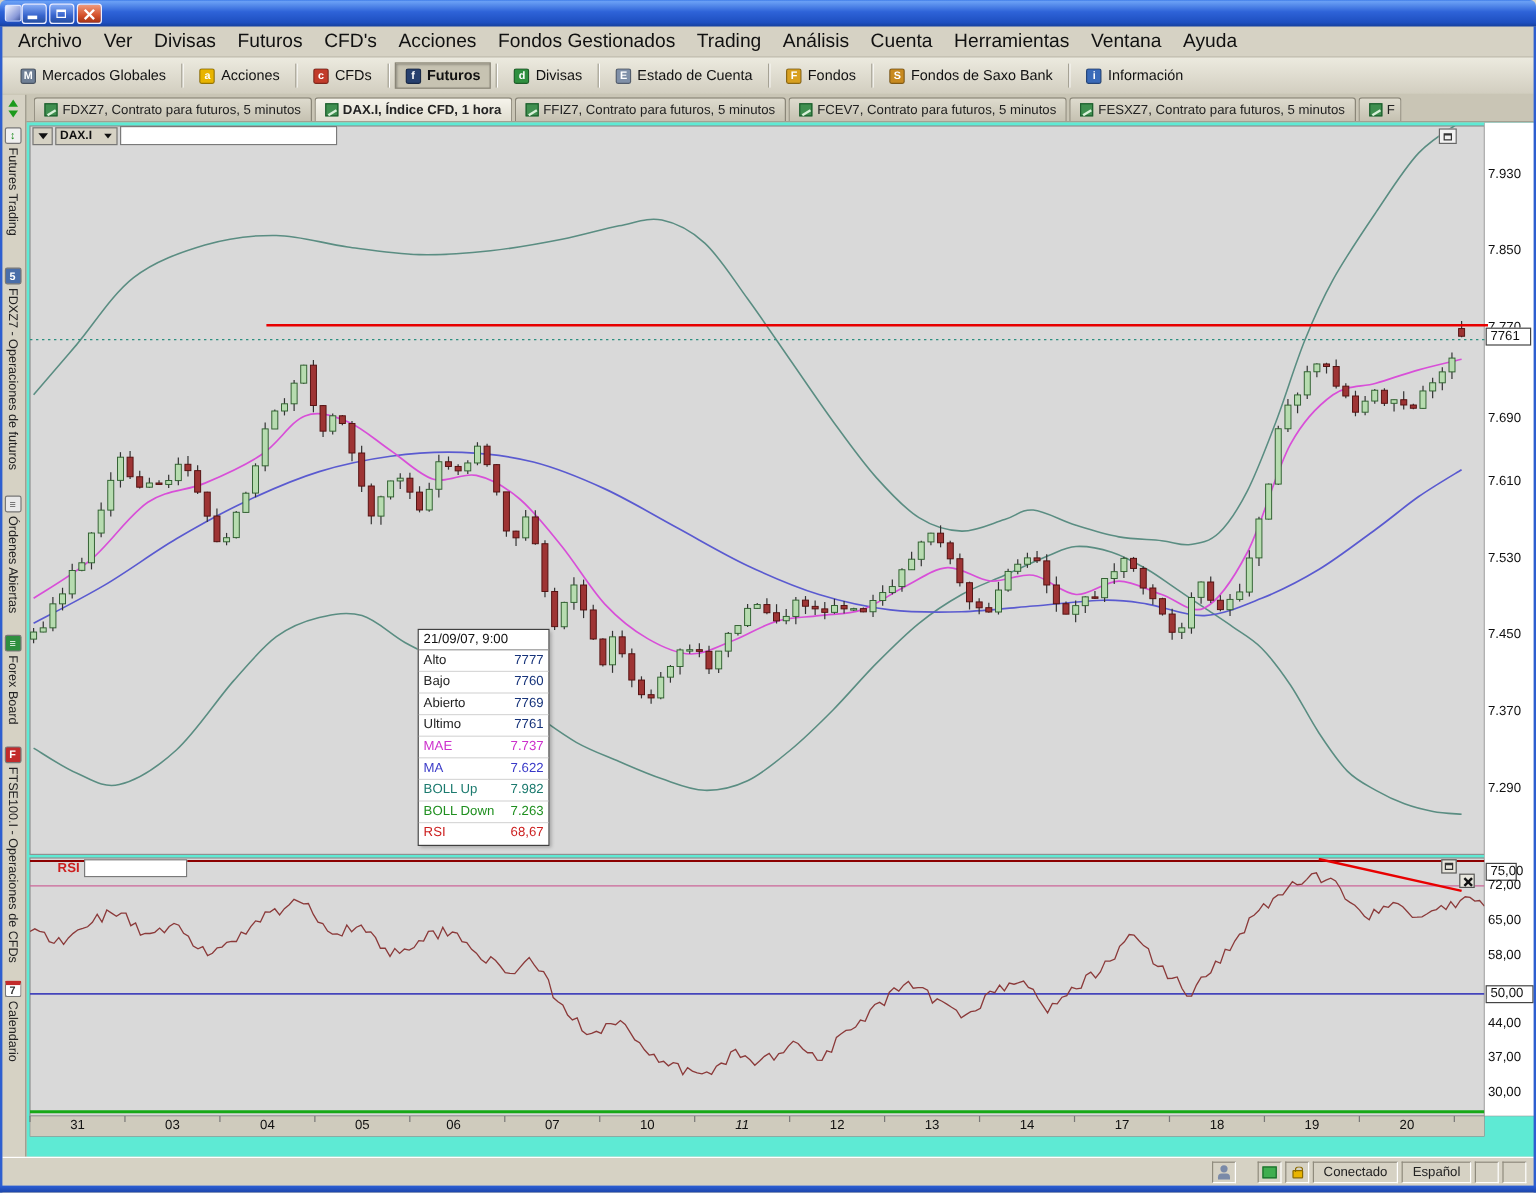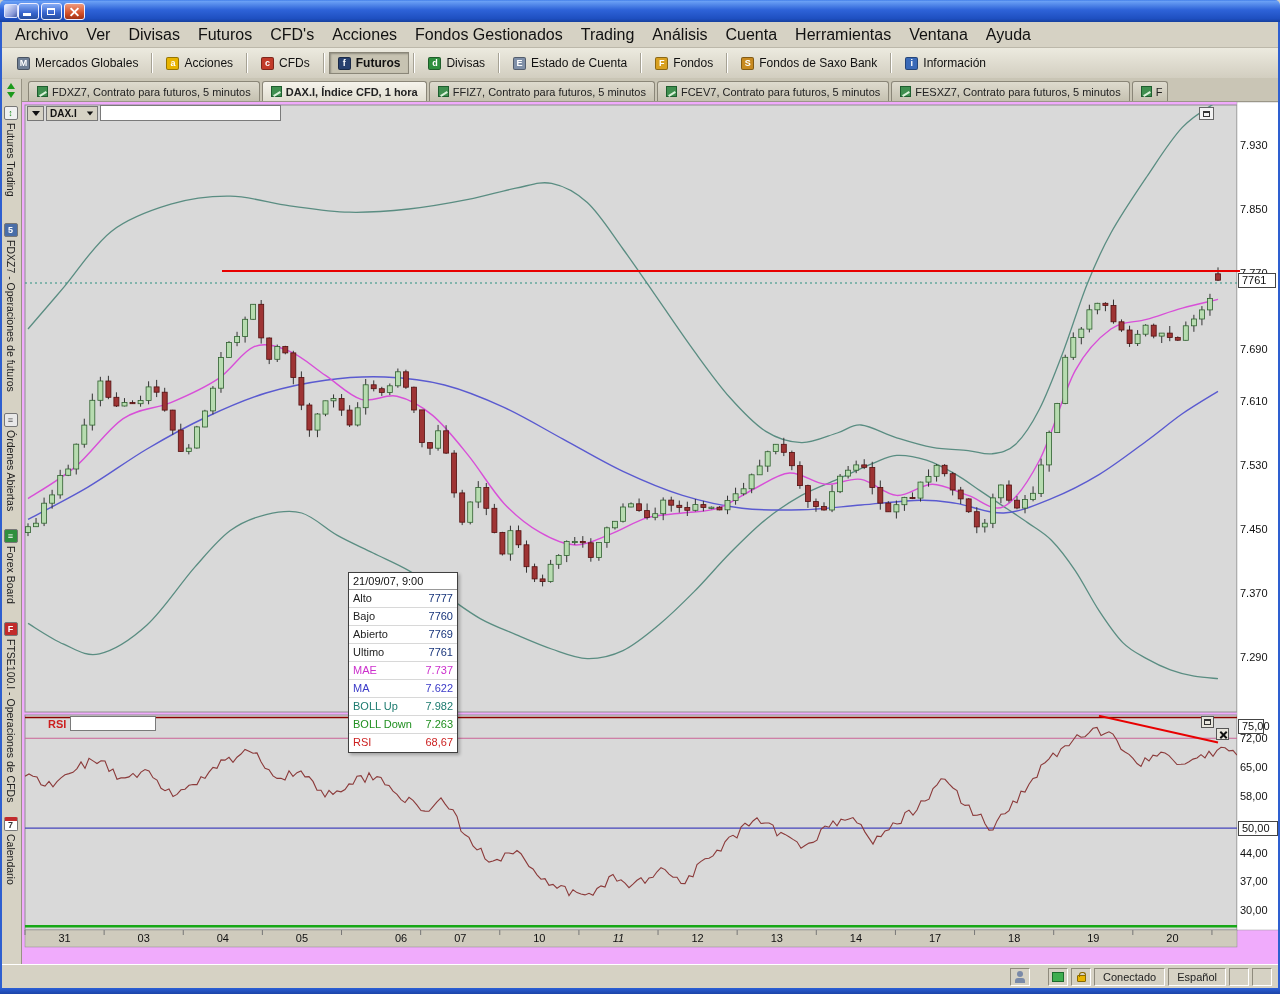--- a/index.html
+++ b/index.html
@@ -45,21 +45,21 @@
 .sidebar{position:absolute;left:0;top:79px;width:22px;height:885px;background:#d6d2c4;border-right:1px solid #979384;display:flex;flex-direction:column;align-items:center;padding-top:4px;overflow:hidden;z-index:5;}
 .sb-arrows{display:flex;flex-direction:column;align-items:center;line-height:7px;}
 .tri-up{width:0;height:0;border-left:4px solid transparent;border-right:4px solid transparent;border-bottom:6px solid #1c9a1c;margin-bottom:3px;}
 .tri-down{width:0;height:0;border-left:4px solid transparent;border-right:4px solid transparent;border-top:6px solid #1c9a1c;}
 .sb-item{display:flex;flex-direction:column;align-items:center;gap:3px;}
 .sb-icon{width:14px;height:14px;font-size:9px;font-weight:bold;display:flex;align-items:center;justify-content:center;border:1px solid #777;border-radius:2px;flex:none;}
 .sb-label{writing-mode:vertical-rl;font-size:10.5px;color:#222;white-space:nowrap;}
 [data-name="calendar-icon"]{border-top:4px solid #c22b2b;}
 
 
-.chart-region{position:absolute;left:22px;top:102px;width:1258px;height:862px;background:#f0abfc;}
+.chart-region{position:absolute;left:22px;top:102px;width:1258px;height:862px;background:#5eead4;}
 #chart-svg{position:absolute;left:0;top:0;}
 .ov{position:absolute;}
 .combo-btn{left:5px;top:4px;width:17px;height:15px;background:#d6d2c4;border:1px solid #777;display:flex;align-items:center;justify-content:center;}
 .arr-down{width:0;height:0;border-left:4px solid transparent;border-right:4px solid transparent;border-top:5px solid #111;}
 .symbol-combo{left:24px;top:4px;width:52px;height:15px;background:#d6d2c4;border:1px solid #777;display:flex;align-items:center;justify-content:space-between;padding:0 3px;font-size:10px;font-weight:bold;color:#111;}
 .symbol-combo .arr-down{transform:scale(.8);}
 .instr-field{left:78px;top:3px;width:181px;height:16px;background:#fff;border:1px solid #7a7a7a;}
 .chart-max{left:1177px;top:5px;width:15px;height:13px;background:#f2f2f2;border:1px solid #666;display:flex;align-items:center;justify-content:center;}
 .sq{width:7px;height:6px;border:1px solid #333;border-top:2px solid #333;}
 .axis-label{position:absolute;font-size:11px;color:#111;white-space:nowrap;}
@@ -69,21 +69,21 @@
 .monthband{left:3px;top:846px;width:1212px;height:16px;}
 .monthbox{position:absolute;left:8px;top:1px;border:1px solid #999;background:#fff;padding:0 4px;font-size:10px;color:#111;height:13px;line-height:12px;}
 .rsi-tag{left:26px;top:616px;color:#cc1f1f;font-size:11px;font-weight:bold;}
 .rsi-field{left:48px;top:614px;width:86px;height:15px;background:#fff;border:1px solid #7a7a7a;}
 .rsi-btn{width:13px;height:12px;background:#e8e6dd;border:1px solid #555;position:relative;}
 .rsi-btn .sq{position:absolute;left:2px;top:2px;width:7px;height:6px;}
 .xr1{position:absolute;left:2px;top:5px;width:9px;height:2px;background:#111;transform:rotate(45deg);}
 .xr2{position:absolute;left:2px;top:5px;width:9px;height:2px;background:#111;transform:rotate(-45deg);}
 
 
-.tooltip{position:absolute;left:326px;top:422px;width:110px;background:#fff;border:1px solid #404040;box-shadow:2px 2px 3px rgba(0,0,0,.25);z-index:10;margin-top:48px;}
+.tooltip{position:absolute;left:326px;top:422px;width:110px;background:#fff;border:1px solid #404040;box-shadow:2px 2px 3px rgba(0,0,0,.25);z-index:10;}
 .tt-header{font-size:11px;color:#111;padding:2px 4px;border-bottom:1px solid #999;}
 .tt-row{display:flex;justify-content:space-between;font-size:11px;padding:2px 4px;border-bottom:1px solid #d8d8d8;height:18px;}
 .tt-row:last-child{border-bottom:none;}
 
 
 .statusbar{position:absolute;left:2px;top:964px;width:1276px;height:24px;background:#d6d2c4;border-top:1px solid #fff;display:flex;align-items:center;justify-content:flex-end;padding:2px 6px;gap:3px;z-index:20;}
 .sb-panel{height:18px;border:1px solid;border-color:#8f8b7d #fff #fff #8f8b7d;display:flex;align-items:center;padding:0 8px;font-size:11px;color:#222;background:#d6d2c4;white-space:nowrap;}
 .sb-panel.iconpanel{padding:0 3px;min-width:20px;justify-content:center;}
 .user-icon{width:12px;height:12px;position:relative;}
 .user-icon::before{content:"";position:absolute;left:3px;top:0;width:6px;height:6px;border-radius:50%;background:#7a8aa8;}
@@ -597,21 +597,21 @@
     <div class="ov instr-field" data-name="instrument-search-input"></div>
     <div class="ov chart-max" data-name="chart-maximize-button">
         <span class="sq" data-name="maximize-icon"></span>
       </div>
 
     <div class="ov xband" id="xband" data-name="x-axis-band">
         <div class="xlabel" data-name="x-axis-label" style="left: 39.6px;">31</div>
         <div class="xlabel" data-name="x-axis-label" style="left: 118.73px;">03</div>
         <div class="xlabel" data-name="x-axis-label" style="left: 197.86px;">04</div>
         <div class="xlabel" data-name="x-axis-label" style="left: 276.99px;">05</div>
-        <div class="xlabel" data-name="x-axis-label" style="left: 376px;">06</div>
+        <div class="xlabel" data-name="x-axis-label" style="left: 353px;">06</div>
         <div class="xlabel" data-name="x-axis-label" style="left: 435.25px;">07</div>
         <div class="xlabel" data-name="x-axis-label" style="left: 514.38px;">10</div>
         <div class="xlabel" data-name="x-axis-label" style="left: 593.51px; font-style: italic;">11</div>
         <div class="xlabel" data-name="x-axis-label" style="left: 672.64px;">12</div>
         <div class="xlabel" data-name="x-axis-label" style="left: 751.77px;">13</div>
         <div class="xlabel" data-name="x-axis-label" style="left: 830.9px;">14</div>
         <div class="xlabel" data-name="x-axis-label" style="left: 910.03px;">17</div>
         <div class="xlabel" data-name="x-axis-label" style="left: 989.16px;">18</div>
         <div class="xlabel" data-name="x-axis-label" style="left: 1068.29px;">19</div>
         <div class="xlabel" data-name="x-axis-label" style="left: 1147.42px;">20</div>

